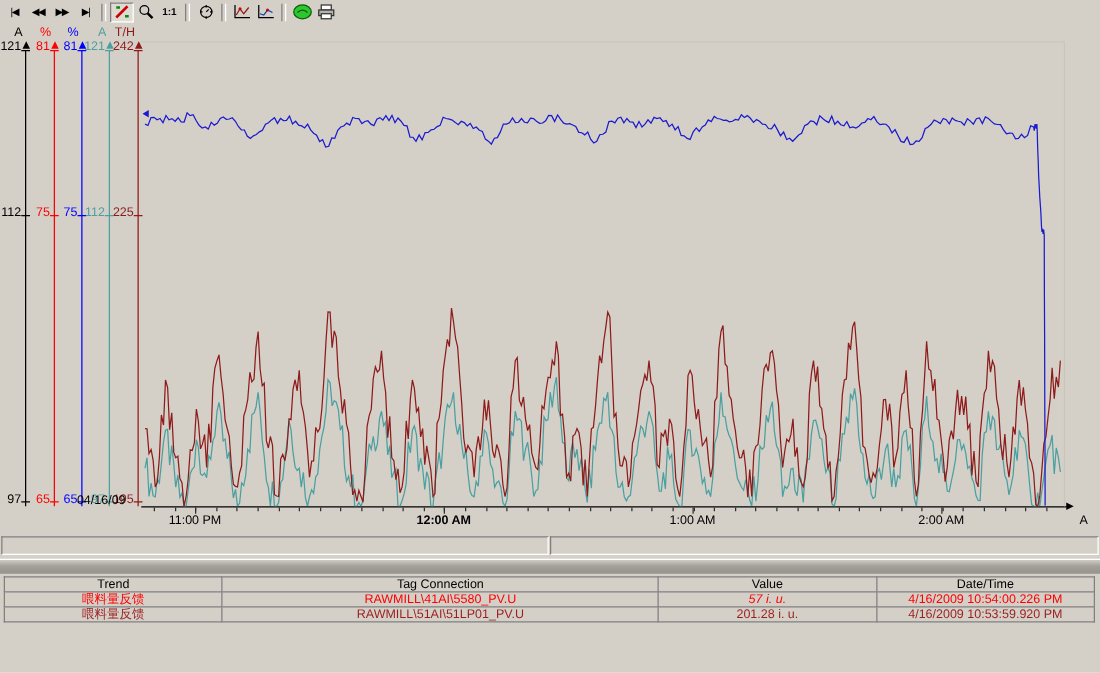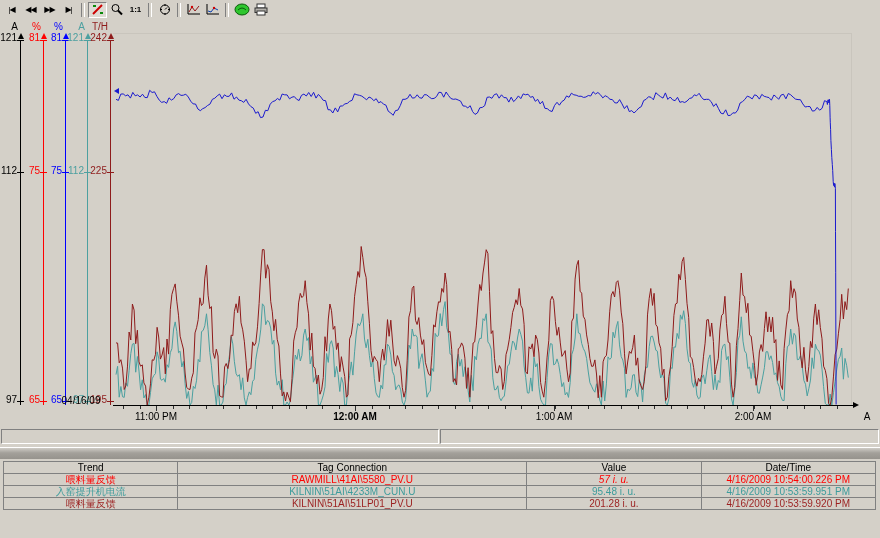--- a/index.html
+++ b/index.html
@@ -239,26 +239,20 @@
       </tr>
     </thead>
     <tbody id="trend-rows">
         <tr>
           <td style="color: rgb(255, 0, 0);">喂料量反馈</td>
           <td style="color: rgb(255, 0, 0);">RAWMILL\41AI\5580_PV.U</td>
           <td style="color: rgb(255, 0, 0); font-style: italic;">57 i. u.</td>
           <td style="color: rgb(255, 0, 0);">4/16/2009 10:54:00.226 PM</td>
         </tr>
         <tr>
-          <td style="color: rgb(61, 156, 156);">入窑提升机电流</td>
-          <td style="color: rgb(61, 156, 156);">KILNIN\51AI\4233M_CUN.U</td>
-          <td style="color: rgb(61, 156, 156);">95.48 i. u.</td>
-          <td style="color: rgb(61, 156, 156);">4/16/2009 10:53:59.951 PM</td>
-        </tr>
-        <tr>
           <td style="color: rgb(155, 31, 31);">喂料量反馈</td>
-          <td style="color: rgb(155, 31, 31);">KILNIN\51AI\51LP01_PV.U</td>
+          <td style="color: rgb(155, 31, 31);">RAWMILL\51AI\51LP01_PV.U</td>
           <td style="color: rgb(155, 31, 31);">201.28 i. u.</td>
           <td style="color: rgb(155, 31, 31);">4/16/2009 10:53:59.920 PM</td>
         </tr>
       </tbody>
   </table>
 </div>
 
 </body></html>

